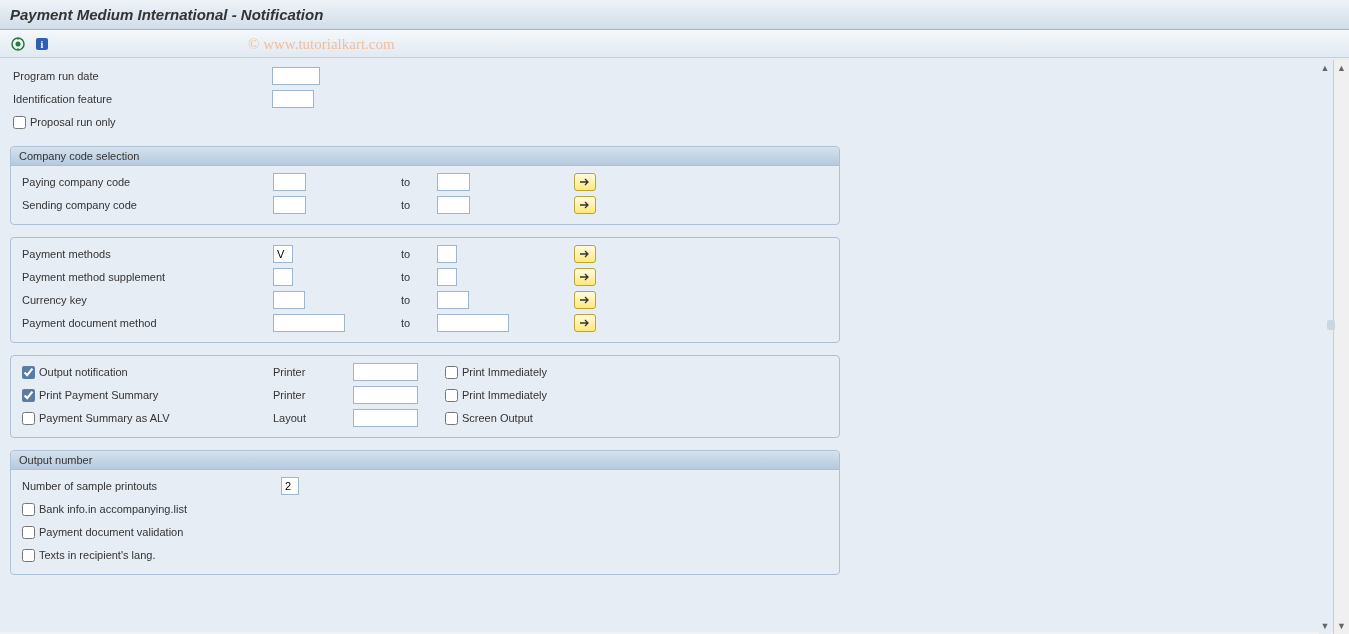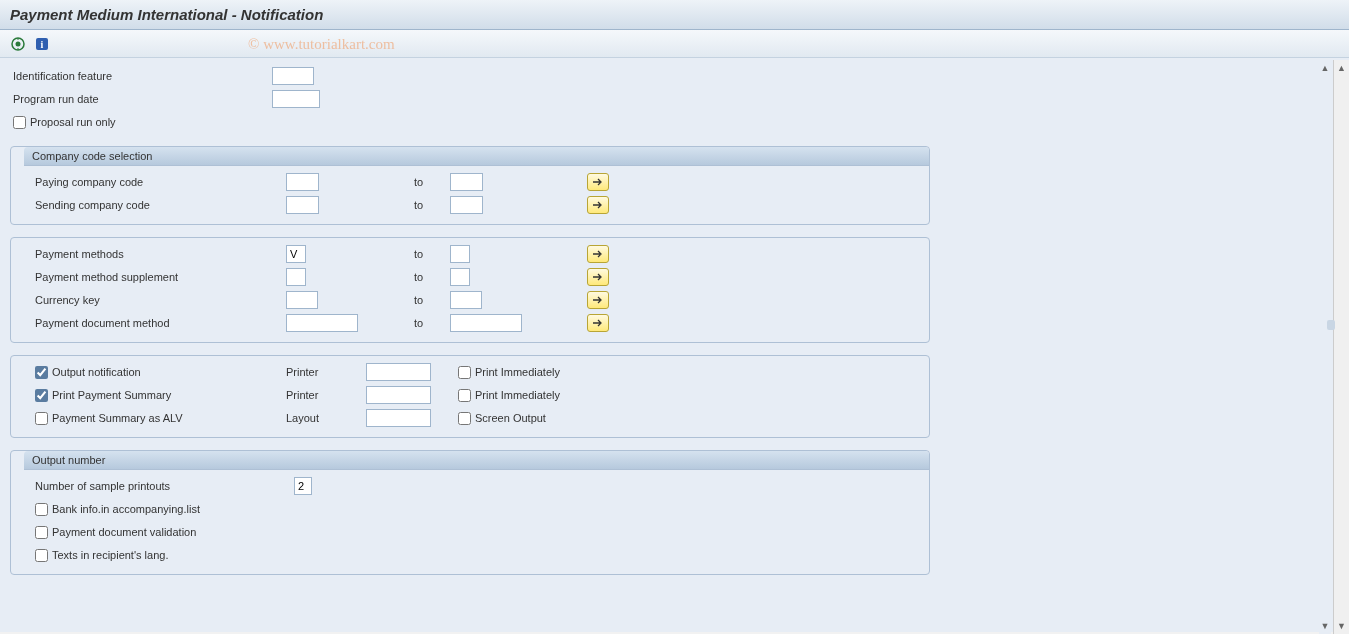--- a/index.html
+++ b/index.html
@@ -88,22 +88,21 @@
       gap: 4px;
       margin-top: 2px;
       padding-left: 3px;
       height: 20px;
     }
     .group-box {
       background: #e7edf5;
       border: 1px solid #aec0d5;
       border-radius: 4px;
       margin-bottom: 12px;
-      width: 920px;
-      padding-left: 13px;
+      width: 830px;
     }
     .group-header {
       background: linear-gradient(to bottom, #d5e2ef 0%, #b6c9dd 100%);
       border-bottom: 1px solid #aec0d5;
       border-radius: 4px 4px 0 0;
       padding: 3px 8px;
       font-size: 11px;
       color: #333;
     }
     .group-body {
@@ -231,26 +230,26 @@
   </div>
 </div>
 
 <div class="watermark">© www.tutorialkart.com</div>
 
 <div class="content-area">
   <div class="scroll-container">
 
     <div class="top-fields">
       <div class="field-row">
+        <span class="field-label">Program run date</span>
+        <input type="text" class="text-input input-date" style="">
+      </div>
+      <div class="field-row">
         <span class="field-label">Identification feature</span>
         <input type="text" class="text-input input-ident" style="">
-      </div>
-      <div class="field-row">
-        <span class="field-label">Program run date</span>
-        <input type="text" class="text-input input-date" style="">
       </div>
       <div class="chk-row">
         <input type="checkbox" style="">
         <span>Proposal run only</span>
       </div>
     </div>
 
     <div class="group-box">
       <div class="group-header">Company code selection</div>
       <div class="group-body">

